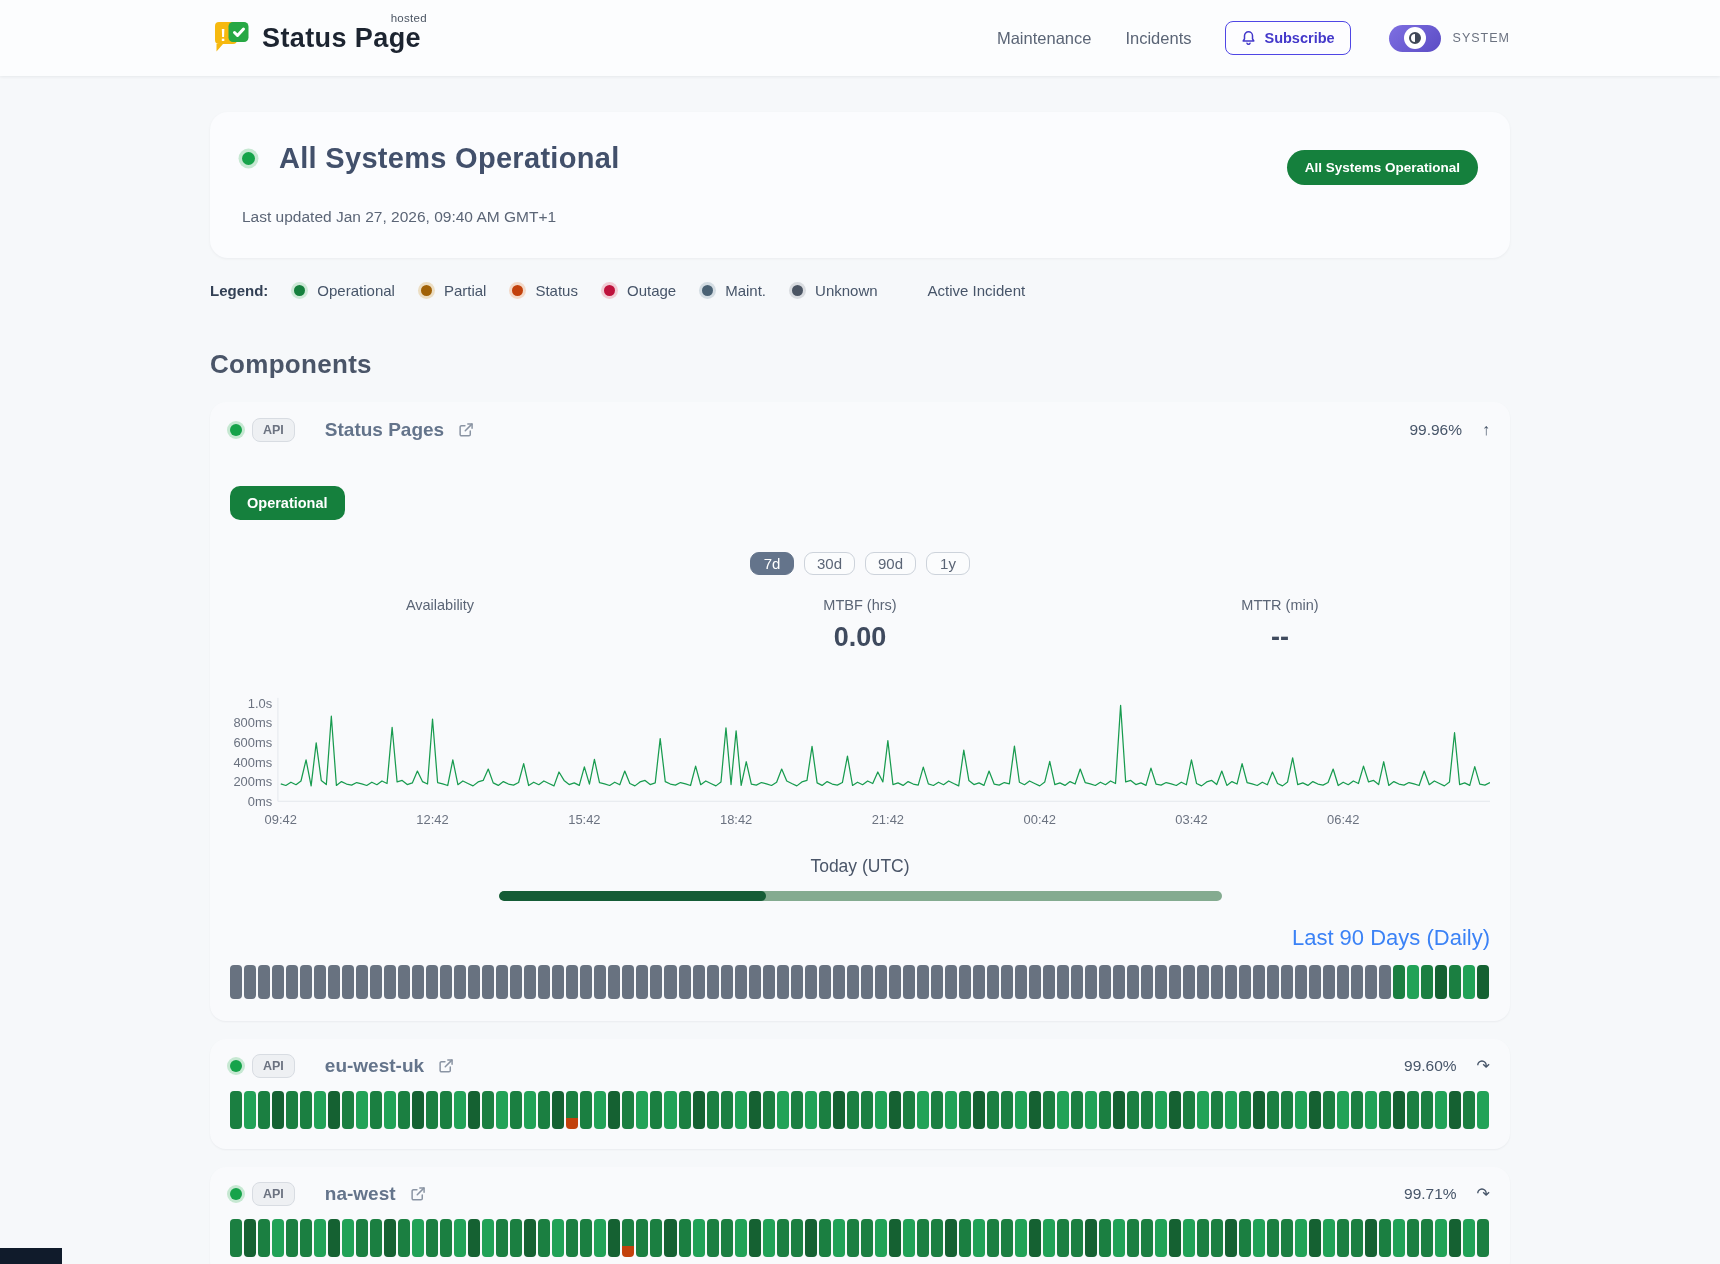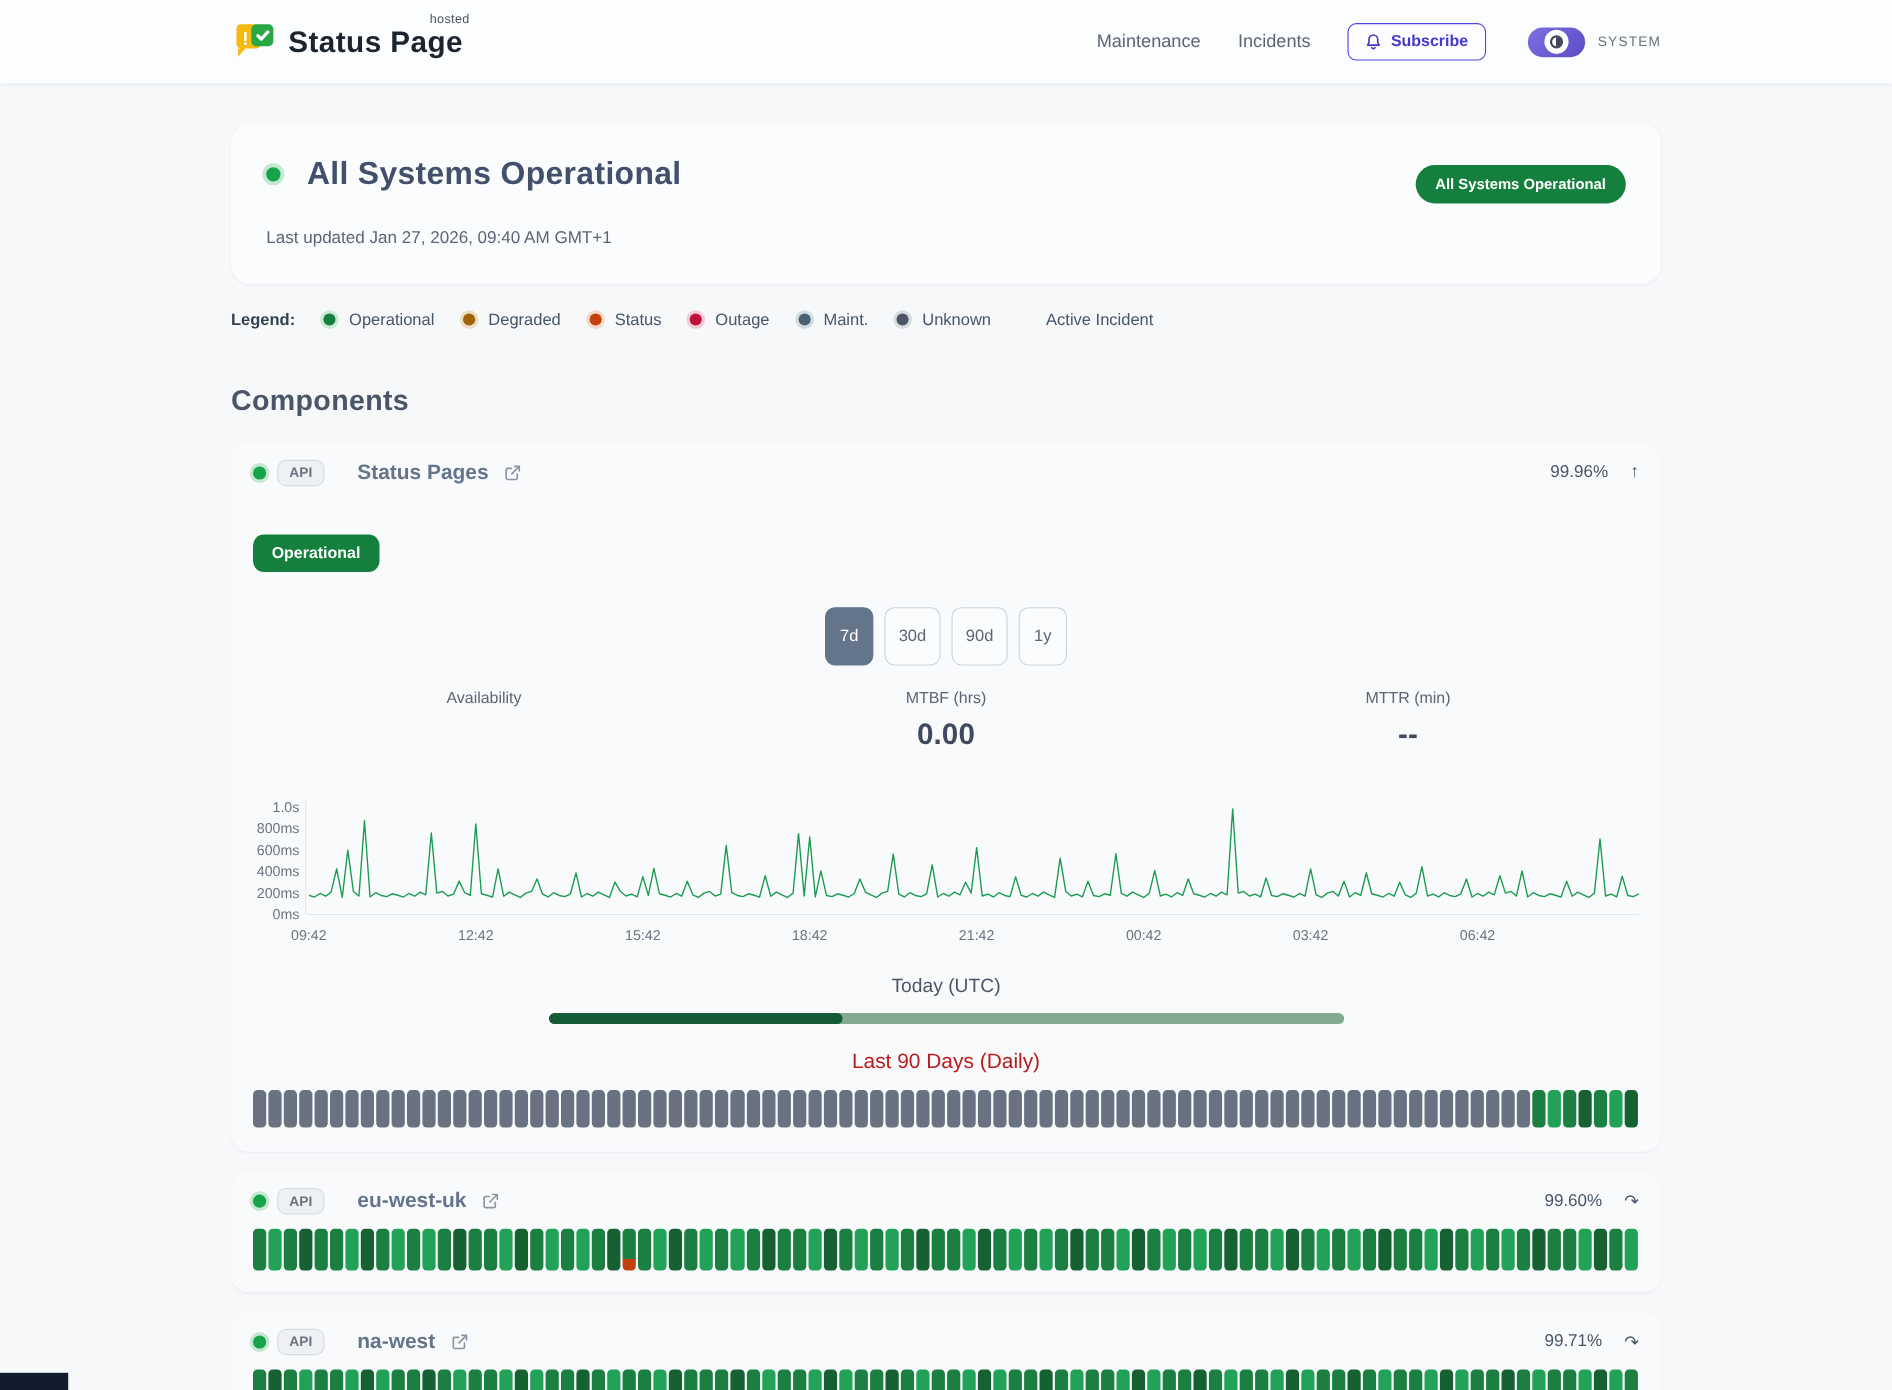--- a/index.html
+++ b/index.html
@@ -47,34 +47,34 @@
   .card { margin-top:22px; background:#f9fafc; border-radius:16px; padding:16px 20px 22px; box-shadow:0 1px 2px rgba(16,24,40,.05); }
   .comp-head { display:flex; align-items:center; gap:10px; }
   .comp-dot { width:12px; height:12px; background:#16a34a; box-shadow:0 0 0 3px #c6e8d2; }
   .tag { background:#eef0f3; border:1px solid #d8dce2; color:#6b7280; font-size:12.5px; font-weight:700; padding:4px 10px; border-radius:8px; }
   .comp-name { font-size:19px; font-weight:700; color:#64748b; margin-left:20px; cursor:pointer; }
   .ext-icon { margin-left:4px; display:flex; cursor:pointer; }
   .comp-right { margin-left:auto; display:flex; align-items:center; gap:20px; font-size:15.5px; color:#475569; }
   .collapse-icon { font-size:16px; color:#475569; cursor:pointer; }
   .status-badge { margin-top:44px; display:inline-block; background:#15803d; color:#fff; font-weight:700; font-size:14.5px; padding:9px 17px; border-radius:10px; }
   .range-row { margin-top:32px; display:flex; justify-content:center; gap:10px; }
-  .range-btn { min-width:44px; padding:17px 12px; border-radius:9px; border:1.5px solid #cdd3db; background:#fbfcfd; color:#5b6576; font-size:15px; text-align:center; font-family:inherit; cursor:pointer; }
+  .range-btn { min-width:44px; padding:2px 12px; border-radius:9px; border:1.5px solid #cdd3db; background:#fbfcfd; color:#5b6576; font-size:15px; text-align:center; font-family:inherit; cursor:pointer; }
   .range-btn.active { background:#64748b; border-color:#64748b; color:#fff; }
   .stats-row { margin-top:22px; display:flex; }
   .stat { flex:1; text-align:center; }
   .stat-label { font-size:14.5px; color:#5b6576; }
   .stat-value { margin-top:9px; font-size:27px; font-weight:700; color:#3f4a5e; }
   .chart-block { margin-top:20px; }
   .chart-title { font-size:11.5px; letter-spacing:.6px; color:#8a94a3; margin-bottom:4px; }
   .chart-svg { width:100%; display:block; }
   .axis-label { font-size:13.5px; fill:#6b7280; font-family:"Liberation Sans",sans-serif; }
   .center-title { margin-top:18px; text-align:center; font-size:17.5px; color:#4a5568; }
   .progress { margin:14px auto 0; width:723px; height:10px; border-radius:6px; background:#84ab90; overflow:hidden; }
   .progress-fill { height:100%; background:#155c36; border-radius:6px; }
-  .history-title { margin-top:24px; text-align:center; font-size:19px; color:#b91c1c; }
+  .history-title { margin-top:24px; text-align:right; font-size:22px; color:#3b82f6; }
   .ticks { margin-top:14px; display:flex; gap:2px; }
   .tick { flex:1; border-radius:4px; cursor:pointer; }
   .row-card { margin-top:18px; padding:15px 20px 20px; }
   .row-ticks { margin-top:13px; }
   .bottom-overlay { position:absolute; left:0; bottom:0; width:62px; height:16px; background:#101b2b; }
 </style>
 </head>
 <body>
 
 <div class="header">
@@ -130,21 +130,21 @@
 
   <div class="legend-row">
     <span class="legend-label">Legend:</span>
     <span class="legend-row" style="margin-top:0">
         <span class="legend-item">
           <span class="legend-dot" style="background: rgb(21, 128, 61); box-shadow: rgb(205, 233, 214) 0px 0px 0px 3px;"></span>
           <span>Operational</span>
         </span>
         <span class="legend-item">
           <span class="legend-dot" style="background: rgb(161, 98, 7); box-shadow: rgb(236, 222, 195) 0px 0px 0px 3px;"></span>
-          <span>Degraded</span>
+          <span>Partial</span>
         </span>
         <span class="legend-item">
           <span class="legend-dot" style="background: rgb(194, 65, 12); box-shadow: rgb(243, 217, 200) 0px 0px 0px 3px;"></span>
           <span>Status</span>
         </span>
         <span class="legend-item">
           <span class="legend-dot" style="background: rgb(190, 18, 60); box-shadow: rgb(241, 204, 212) 0px 0px 0px 3px;"></span>
           <span>Outage</span>
         </span>
         <span class="legend-item">

